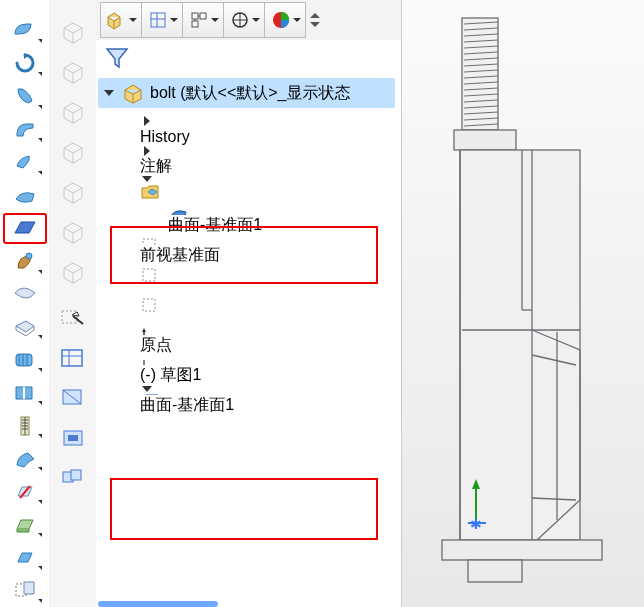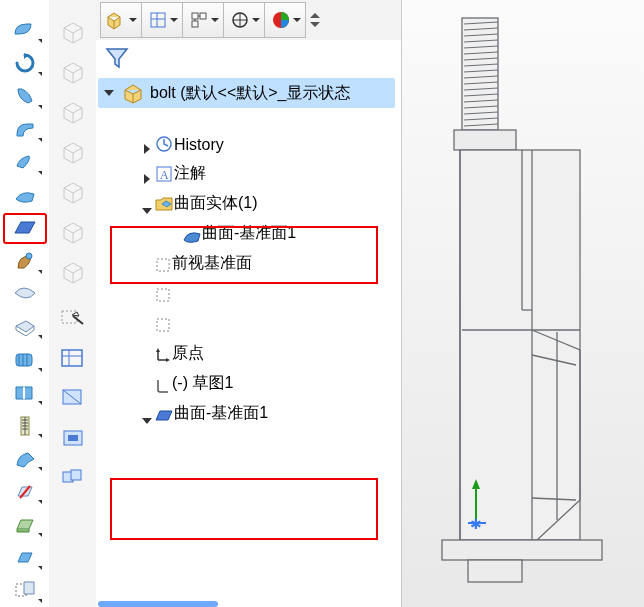--- a/index.html
+++ b/index.html
@@ -107,37 +107,38 @@
     .filter-row{
       height:36px;display:flex;align-items:center;padding-left:8px;
     }
     .tree-body {
       flex: 1;
       overflow: auto;
       padding-bottom: 6px;
     }
     .tree-root {
       background: #bfe0ff;
-      margin: 2px 6px 16px 2px;
+      margin: 2px 6px 8px 2px;
       padding: 4px 6px;
       display: flex;
       align-items: center;
       gap: 6px;
       font-size: 17px;
       border-radius: 2px;
       cursor:pointer;
     }
     .node {
       display: flex;
-      align-items: flex-end;
+      align-items: flex-start;
       gap: 0;
       height: 30px;
       padding-right: 4px;
       white-space: nowrap;
       cursor:pointer;
+      flex-direction:column;
     }
     .expander {
       width: 14px;
       display: flex;
       justify-content: center;
       align-items: center;
       cursor: pointer;
     }
     .expander .tri-right {
       width:0;height:0;border-top:5px solid transparent;border-bottom:5px solid transparent;border-left:6px solid #333;
@@ -455,21 +456,20 @@
     </div>
 
     <div class="node ind2">
       <div class="expander">
           <span class="tri-down"></span>
         </div>
       <svg width="20" height="20">
           <path d="M2 6 L7 6 L9 4 L18 4 L18 16 L2 16 Z" fill="#f2ce6a" stroke="#b68a1e"></path>
           <path d="M8 10 L12 7 L17 10 L13 13 Z" fill="#6fb3e8" stroke="#2a7ab8" stroke-width="0.8"></path>
         </svg>
-      <span class="ntxt">曲面实体(1)</span>
     </div>
 
     <div class="node ind3">
       <div class="expander blank"></div>
       <svg width="20" height="16">
           <path d="M2 12 Q6 2 18 6 L16 13 Q6 16 2 12 Z" fill="#4a8ad4" stroke="#1d4ea0"></path>
         </svg>
       <span class="ntxt">曲面-基准面1</span>
     </div>
 

